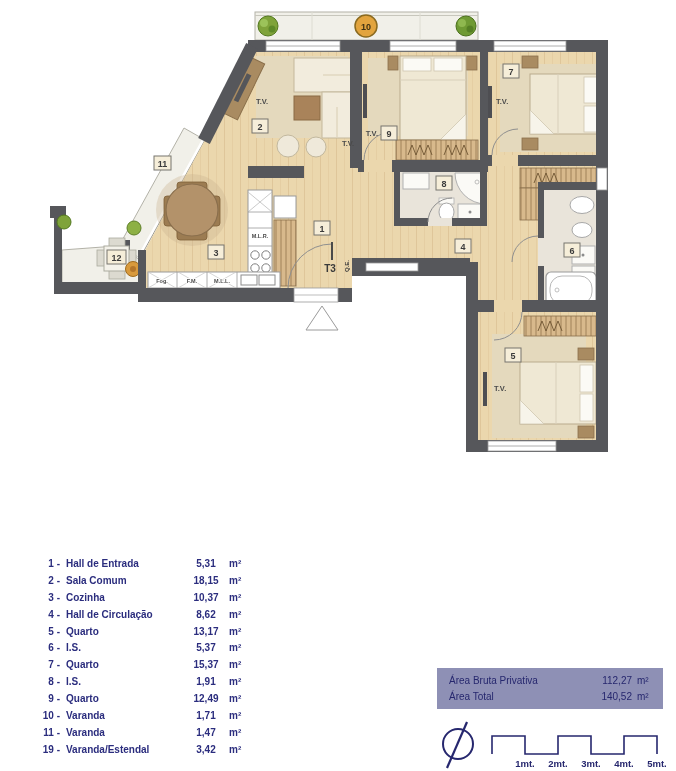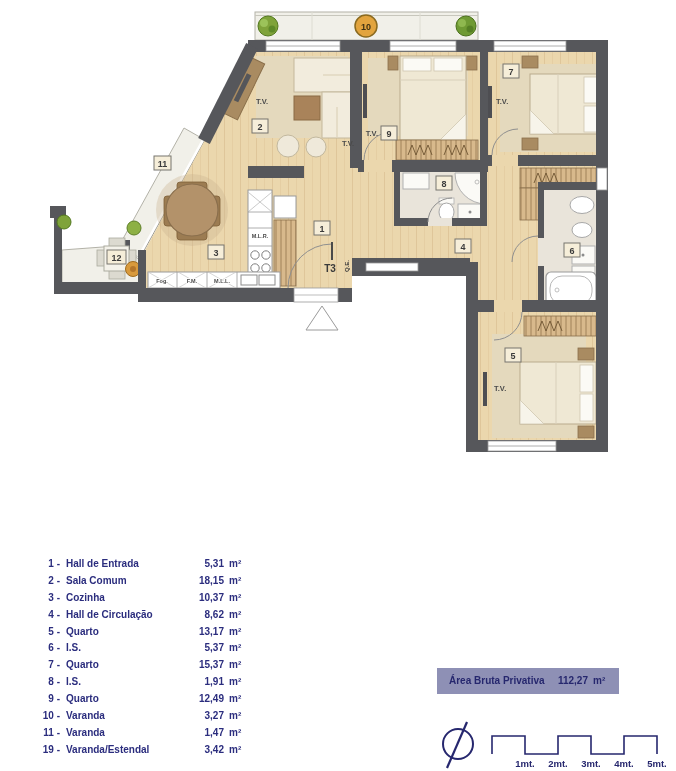--- a/index.html
+++ b/index.html
@@ -3,25 +3,25 @@
 <meta charset="utf-8">
 <style>
   html,body{margin:0;padding:0;background:#ffffff;}
   body{width:676px;height:771px;position:relative;font-family:"Liberation Sans",sans-serif;overflow:hidden;}
   #plan-svg{position:absolute;left:0;top:0;}
   .svgtxt{font-family:"Liberation Sans",sans-serif;}
   
   .legend{position:absolute;left:38px;top:555px;font-weight:bold;font-size:10px;color:#2b2d7e;}
   .legend .lrow{display:grid;grid-template-columns:28px 122px 36px 20px;align-items:center;height:16.9px;}
   .legend .num{text-align:right;padding-right:6px;white-space:nowrap;}
-  .legend .val{text-align:right;}
+  .legend .val{text-align:center;}
   .legend .unit{padding-left:5px;}
   
-  .areas{position:absolute;left:437px;top:668px;width:182px;box-sizing:border-box;
-         padding:5px 8px 5px 12px;font-weight:bold;font-size:10px;color:#26276e;}
+  .areas{position:absolute;left:437px;top:668px;width:226px;box-sizing:border-box;
+         padding:5px 8px 5px 12px;font-weight:normal;font-size:10px;color:#26276e;}
   .areas .arow{display:flex;justify-content:space-between;line-height:15.5px;}
   .areas .aval{white-space:nowrap;}
   .areas .aunit{display:inline-block;width:18px;text-align:left;padding-left:5px;}
   .scalebar{position:absolute;left:430px;top:720px;}
 </style>
 </head>
 <body>
 
 <svg id="plan-svg" width="676" height="535" viewBox="0 0 676 535">
   <defs>
@@ -381,41 +381,45 @@
     </div>
   <div class="lrow">
       <span class="num">9 -</span>
       <span>Quarto</span>
       <span class="val">12,49</span>
       <span class="unit">m²</span>
     </div>
   <div class="lrow">
       <span class="num">10 -</span>
       <span>Varanda</span>
-      <span class="val">3,27</span>
+      <span class="val">1,71</span>
       <span class="unit">m²</span>
     </div>
   <div class="lrow">
       <span class="num">11 -</span>
       <span>Varanda</span>
       <span class="val">1,47</span>
       <span class="unit">m²</span>
     </div>
   <div class="lrow">
       <span class="num">19 -</span>
       <span>Varanda/Estendal</span>
       <span class="val">3,42</span>
       <span class="unit">m²</span>
     </div>
 </div>
 
 <div class="areas" id="areas-box" style="background: rgb(142, 144, 181);">
   <div class="arow">
     <span>Área Bruta Privativa</span>
     <span class="aval"><span>112,27</span><span class="aunit">m²</span></span>
+  </div>
+  <div class="arow">
+    <span>Área Total</span>
+    <span class="aval"><span>140,52</span><span class="aunit">m²</span></span>
   </div>
 </div>
 
 <svg class="scalebar" width="246" height="52" viewBox="0 0 246 52">
   <g>
     <circle cx="28" cy="24" r="15" fill="none" stroke="#26276e" stroke-width="2"></circle>
     <line x1="37" y1="2" x2="17" y2="48" stroke="#26276e" stroke-width="2.2"></line>
   </g>
   <polyline points="62,34 62,16 95,16 95,34 128,34 128,16 161,16 161,34 194,34 194,16 227,16 227,34" fill="none" stroke="#26276e" stroke-width="1.6"></polyline>
   <g font-size="9.5" font-weight="bold" fill="#26276e" text-anchor="middle" class="svgtxt">

